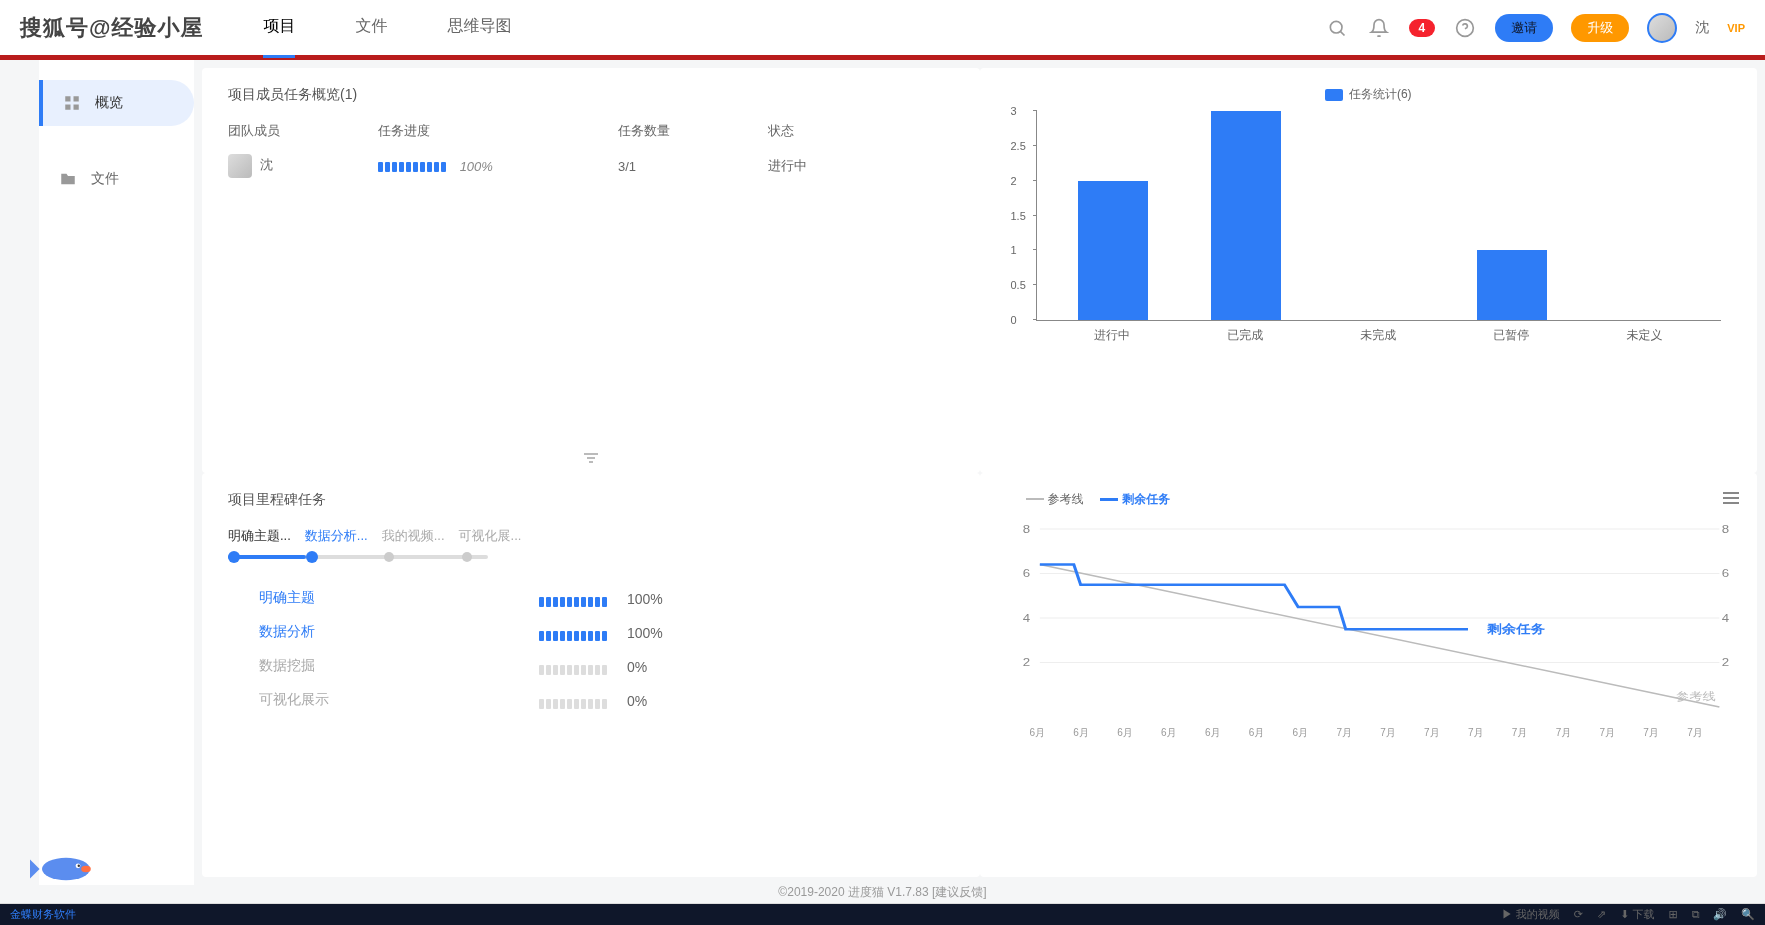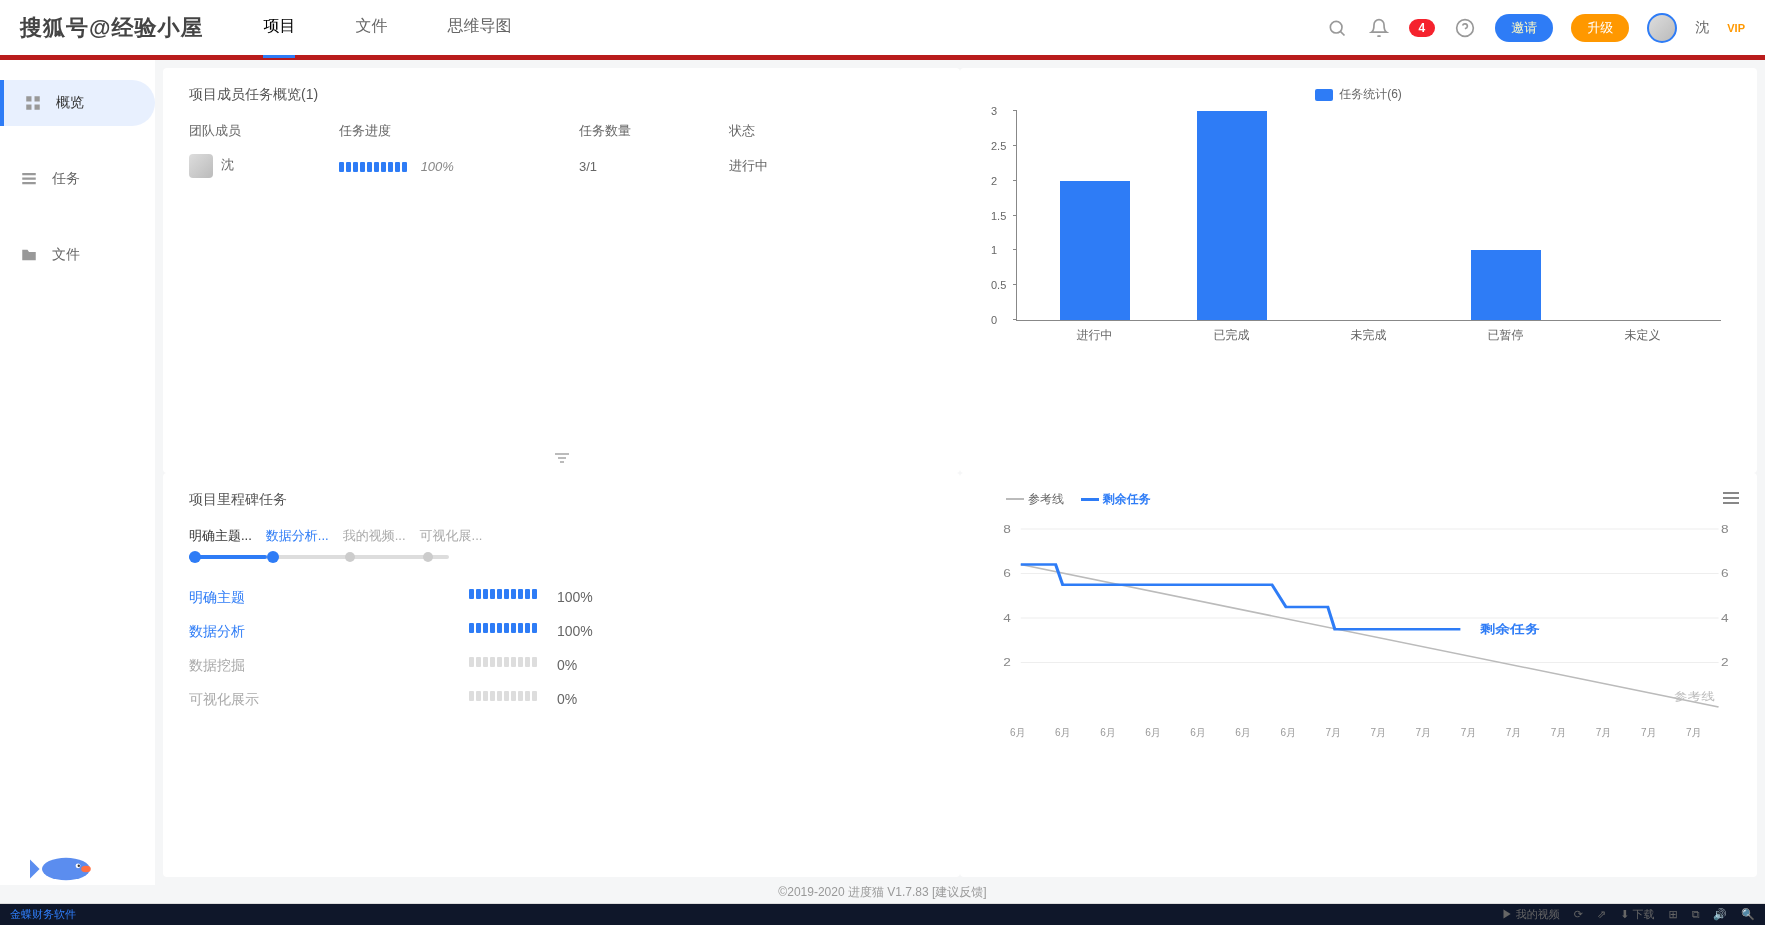--- a/index.html
+++ b/index.html
@@ -7,28 +7,28 @@
 
 
 .header { background: #fff; height: 60px; display: flex; align-items: center; padding: 0 20px; border-bottom: 5px solid #b91c1c; }
 .watermark { font-size: 22px; font-weight: bold; color: #444; margin-right: 60px; letter-spacing: 1px; }
 .nav-tabs { display: flex; gap: 60px; flex: 1; }
 .nav-tab { font-size: 16px; color: #666; cursor: pointer; padding: 18px 0; }
 .nav-tab.active { color: #000000; border-bottom: 3px solid #2e7cf6; font-weight: 500; }
 .header-right { display: flex; align-items: center; gap: 18px; }
 .icon-btn { width: 24px; height: 24px; color: #999; cursor: pointer; display: flex; align-items: center; justify-content: center; }
 .badge-red { background: #f5222d; color: #fff; border-radius: 10px; padding: 2px 10px; font-size: 12px; font-weight: bold; }
-.btn-blue { background: #2e7cf6; color: #fef9c3; border-radius: 14px; padding: 5px 16px; font-size: 13px; cursor: pointer; }
+.btn-blue { background: #2e7cf6; color: #0f172a; border-radius: 14px; padding: 5px 16px; font-size: 13px; cursor: pointer; }
 .btn-orange { background: #ff9800; color: #fff; border-radius: 14px; padding: 5px 16px; font-size: 13px; cursor: pointer; }
 .avatar { width: 30px; height: 30px; border-radius: 50%; background: linear-gradient(135deg,#ddd,#bbb); border: 2px solid #2e7cf6; }
 .username { color: #666; font-size: 14px; }
 .vip { color: #ff9800; font-size: 11px; font-weight: bold; }
 
 
-.main { display: flex; height: calc(100vh - 100px); }
+.main { display: flex; height: calc(100vh - 100px); padding-left: 39px; }
 .sidebar { width: 155px; background: #fff; padding-top: 20px; }
 .side-item { display: flex; align-items: center; gap: 14px; padding: 14px 20px; color: #666; cursor: pointer; margin-bottom: 30px; border-radius: 0 25px 25px 0; }
 .side-item.active { background: #e8f0fe; color: #333; border-left: 4px solid #2e7cf6; }
 .side-icon { width: 18px; height: 18px; color: #999; }
 .content { flex: 1; padding: 8px; display: grid; grid-template-columns: 1fr 1fr; grid-template-rows: 1fr 1fr; overflow: hidden; }
 .card { background: #fff; border-radius: 4px; padding: 18px 26px; position: relative; overflow: hidden; }
 .card-title { font-size: 14px; color: #555; margin-bottom: 18px; }
 
 
 .tbl-head { display: flex; color: #666; font-size: 13px; margin-bottom: 14px; }
@@ -53,21 +53,21 @@
 
 
 .steps { display: flex; gap: 14px; font-size: 13px; margin-bottom: 10px; }
 .step { color: #aaa; }
 .step.done { color: #333; }
 .step.current { color: #2e7cf6; }
 .slider-track { position: relative; height: 4px; background: #ddd; border-radius: 2px; margin: 10px 0 30px; width: 260px; }
 .slider-fill { height: 100%; background: #2e7cf6; border-radius: 2px; width: 30%; }
 .slider-tick { position: absolute; top: -3px; width: 10px; height: 10px; border-radius: 50%; background: #ccc; }
 .slider-tick.on { background: #2e7cf6; width: 12px; height: 12px; top: -4px; }
-.mile-row { display: flex; align-items: flex-start; margin-bottom: 16px; font-size: 14px; }
+.mile-row { display: flex; align-items: flex-end; margin-bottom: 16px; font-size: 14px; margin-left: 31px; }
 .mile-label { width: 280px; color: #2e7cf6; }
 .mile-label.dis { color: #aaa; }
 
 
 .burn-title { text-align: center; font-size: 16px; color: #444; margin-bottom: 8px; }
 .burn-title b { color: #2e7cf6; }
 .menu-icon { position: absolute; right: 18px; top: 18px; color: #888; cursor: pointer; }
 .burn-legend { font-size: 12px; color: #666; margin-bottom: 15px; padding-left: 20px; }
 .line-sw { display: inline-block; width: 18px; height: 2px; vertical-align: middle; margin-right: 4px; }
 
@@ -123,28 +123,20 @@
 
   <div class="sidebar">
     <div class="side-item active">
       <svg class="side-icon" viewBox="0 0 24 24" fill="currentColor">
           <rect x="3" y="3" width="7" height="7"></rect>
           <rect x="14" y="3" width="7" height="7"></rect>
           <rect x="3" y="14" width="7" height="7"></rect>
           <rect x="14" y="14" width="7" height="7"></rect>
         </svg>
       <span>概览</span>
-    </div>
-    <div class="side-item">
-      <svg class="side-icon" viewBox="0 0 24 24" fill="currentColor">
-          <rect x="3" y="4" width="18" height="3"></rect>
-          <rect x="3" y="10" width="18" height="3"></rect>
-          <rect x="3" y="16" width="18" height="3"></rect>
-        </svg>
-      <span>任务</span>
     </div>
     <div class="side-item">
       <svg class="side-icon" viewBox="0 0 24 24" fill="currentColor">
           <path d="M3 5h7l2 3h9v11H3z"></path>
         </svg>
       <span>文件</span>
     </div>
   </div>
 
   <div class="content">

